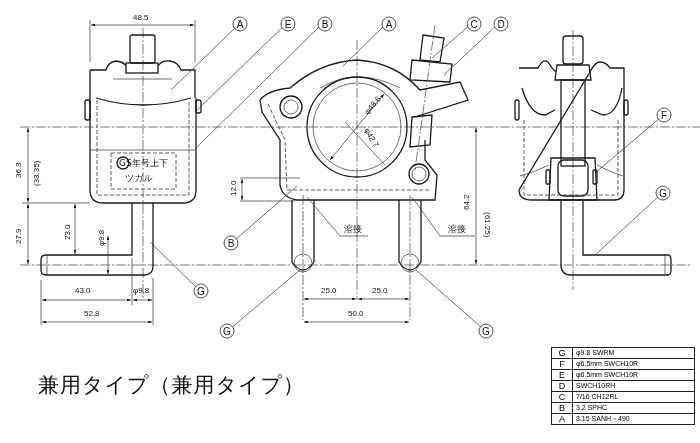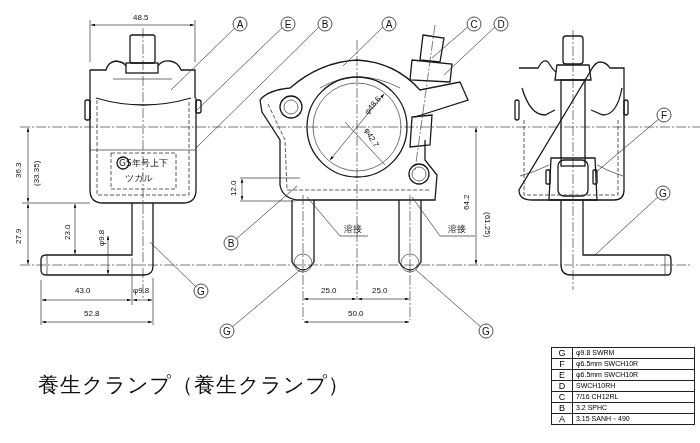--- a/index.html
+++ b/index.html
@@ -238,21 +238,21 @@
       </marker>
     <marker id="arD" markerWidth="6" markerHeight="4" refX="6" refY="2" orient="auto">
         <path d="M0,0 L6,2 L0,4 Z" fill="#111"></path>
       </marker>
     <marker id="arU" markerWidth="6" markerHeight="4" refX="0" refY="2" orient="auto">
         <path d="M6,0 L0,2 L6,4 Z" fill="#111"></path>
       </marker>
   </defs>
 </svg>
 
-<div id="title">養生クランプ（養生クランプ）</div>
+<div id="title">兼用タイプ（兼用タイプ）</div>
 
 <table id="parts">
   <tbody>
     <tr>
         <td class="k">G</td>
         <td class="v">φ9.8  SWRM</td>
       </tr>
     <tr>
         <td class="k">F</td>
         <td class="v">φ6.5mm  SWCH10R</td>

